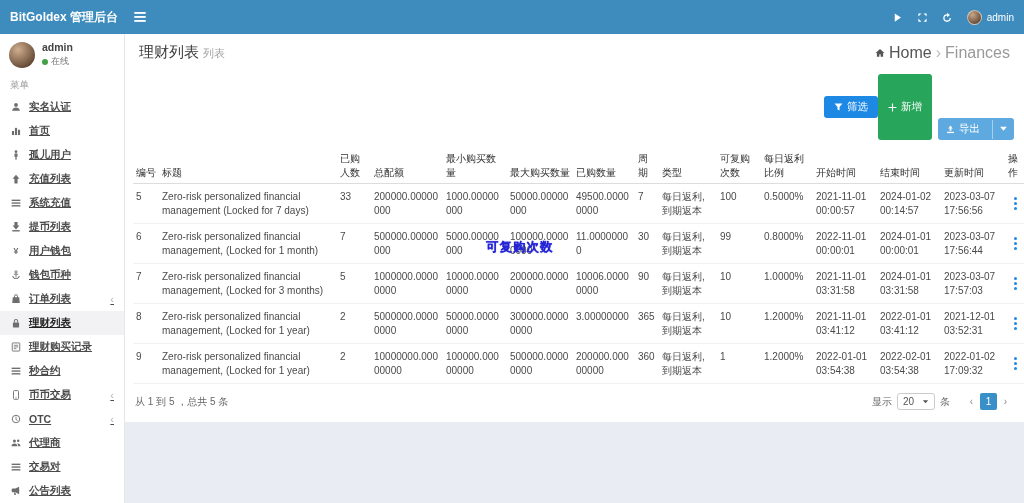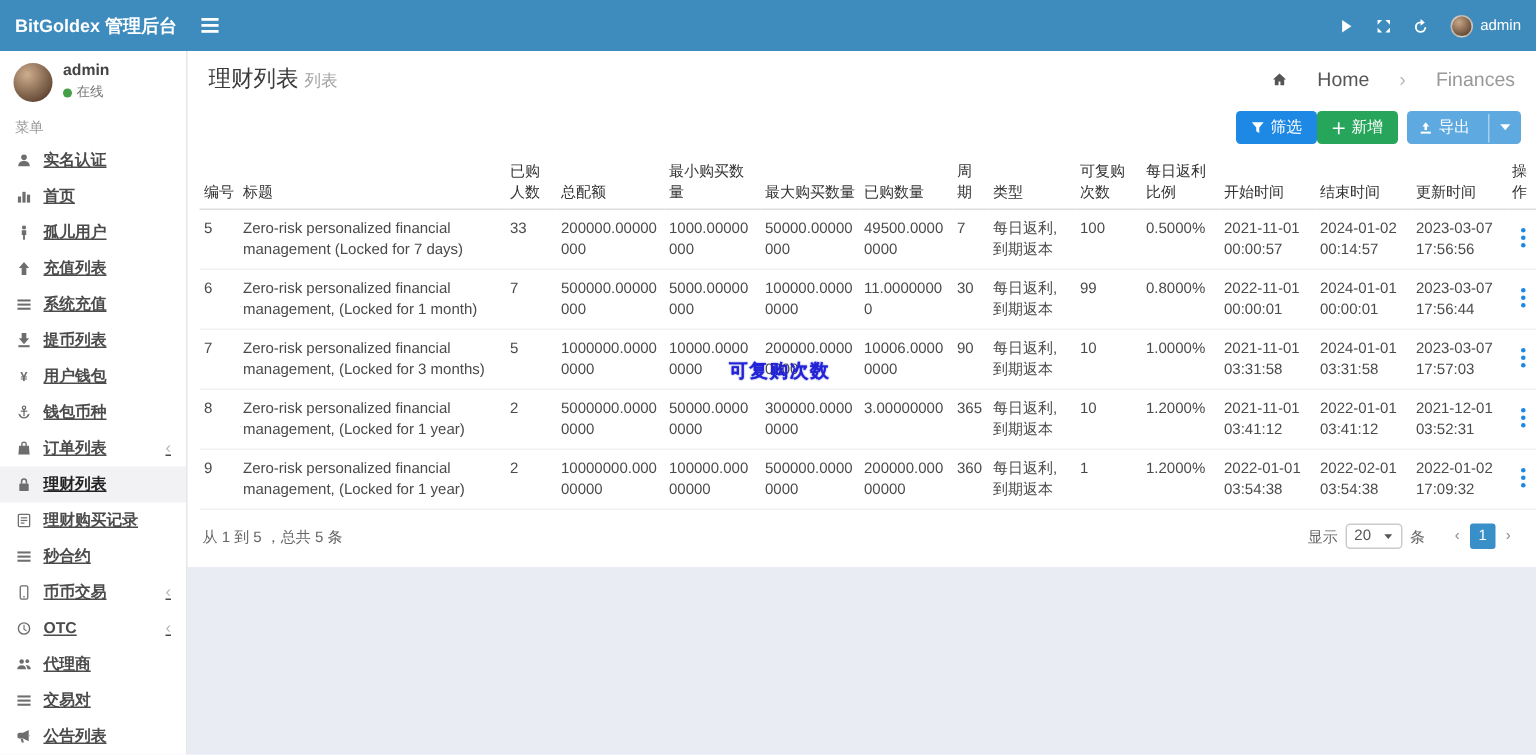--- a/index.html
+++ b/index.html
@@ -36,33 +36,33 @@
   .menu-item { height:24px; display:flex; align-items:center; gap:7px; padding:0 10px; font-size:10.5px; font-weight:bold; color:#4b4b4b; cursor:pointer;text-decoration:underline; }
   .menu-item .icon { width:12px; font-size:10px; color:#6d6d6d; flex-shrink:0; }
   .menu-item.active { background:#f2f2f4; color:#222; }
   .menu-item .chev { margin-left:auto; color:#b5b5b5; font-size:11px; font-weight:normal; }
 
   
   .main { flex:1; display:flex; flex-direction:column; overflow:hidden; }
   .content-header { background:#fff; display:flex; align-items:center; justify-content:space-between; padding:9px 14px 4px; }
   .page-title { font-size:15px; color:#3b3b3b; }
   .page-title small { font-size:11px; color:#a3a3a3; margin-left:4px; }
-  .breadcrumb { font-size:13px; color:#555; display:flex; align-items:center; gap:20px; }
+  .breadcrumb { font-size:16px; color:#555; display:flex; align-items:center; gap:4px; }
   .breadcrumb .icon { font-size:10px; color:#555; }
   .bc-sep { color:#bbb; }
   .bc-current { color:#999; }
 
   .card { background:#fff; padding:0 8px 6px; }
   .toolbar { display:flex; align-items:center; justify-content:flex-end; padding:8px 2px; }
   .btn { border:none; border-radius:3px; color:#fff; font-size:10.5px; padding:4px 10px; display:inline-flex; align-items:center; gap:4px; cursor:pointer; font-family:inherit; }
   .btn .icon { font-size:9px; }
   .btn-filter { background:var(--c-filter,#1e88e5); }
   .toolbar-right { display:flex; gap:6px; }
   .btn-add { background:var(--c-add,#27a65b); }
-  .btn-export { background:var(--c-export,#5ea9e0); padding:0; overflow:hidden; }
+  .btn-export { background:var(--c-export,#5ea9e0); padding:0; overflow:hidden;margin-top:44px; }
   .btn-export .seg-main { display:inline-flex; align-items:center; gap:4px; padding:4px 8px; }
   .btn-export .seg-caret { padding:4px 6px; border-left:1px solid rgba(255,255,255,.45); font-size:8px; }
 
   table.grid { width:100%; border-collapse:collapse; table-layout:fixed; }
   .grid th { font-size:10px; color:#333; text-align:left; vertical-align:bottom; padding:4px 3px; border-bottom:1px solid #ddd; line-height:1.35; font-weight:normal; }
   .grid td { font-size:10px; color:#4a4a4a; vertical-align:top; padding:6px 3px; border-bottom:1px solid #f1f1f1; line-height:1.35; word-wrap:break-word; }
   .grid tr:last-child td { border-bottom:1px solid #f1f1f1; }
   .action-cell { text-align:center; }
   .dots { display:inline-flex; flex-direction:column; gap:2px; cursor:pointer; padding:1px 4px; }
   .dots i { width:3px; height:3px; border-radius:50%; background:var(--c-action,#1e88e5); display:block; }

